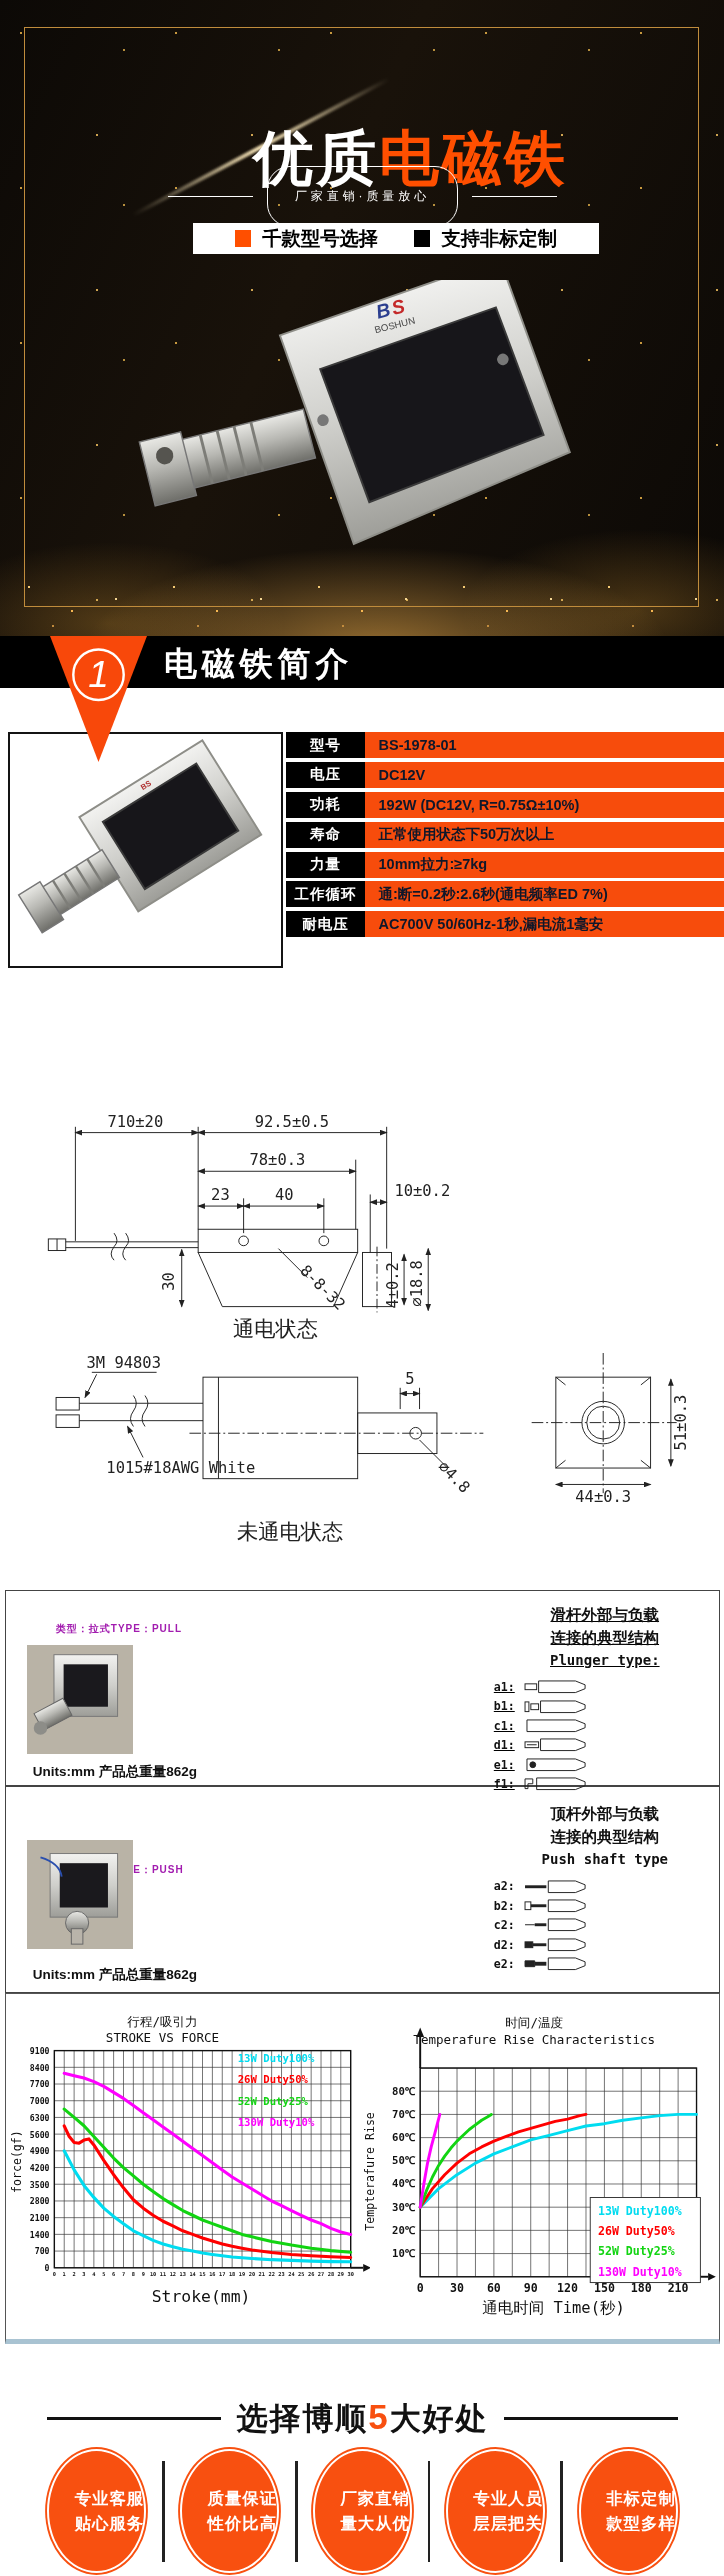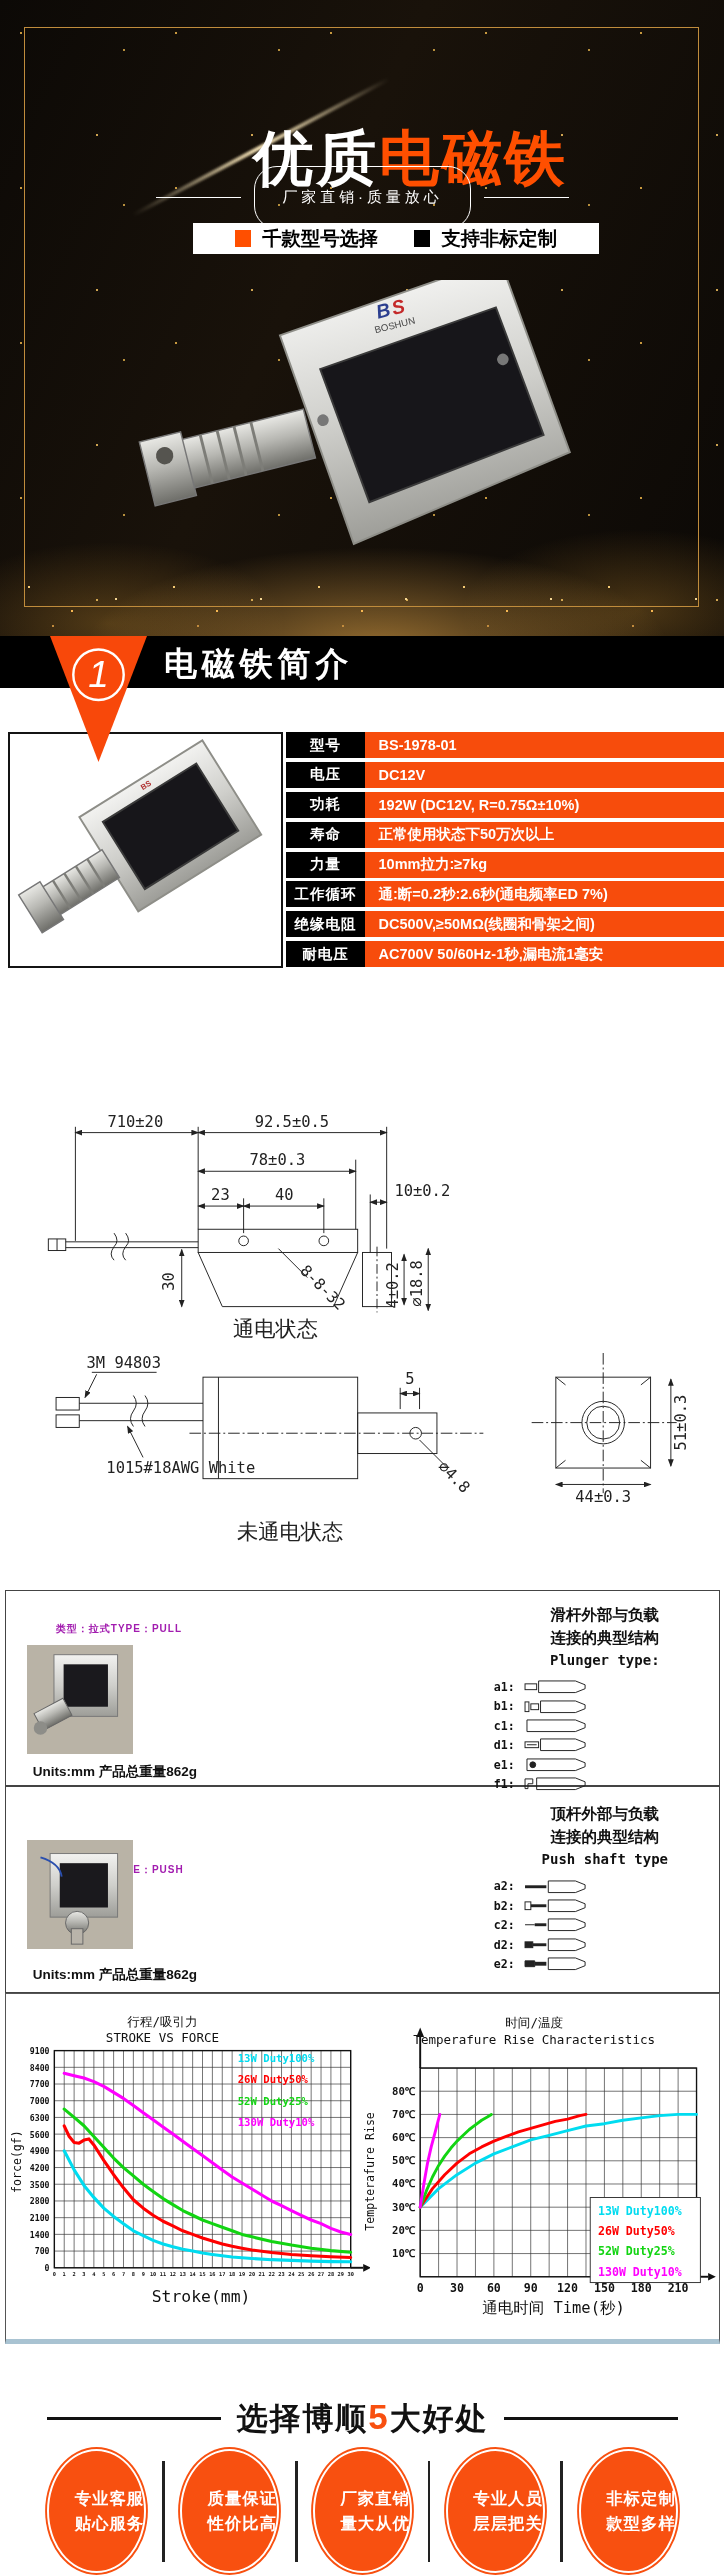--- a/index.html
+++ b/index.html
@@ -30,41 +30,41 @@
   .hero-frame{position:absolute;left:24px;top:27px;width:675px;height:580px;
       border:1.9px solid #c08c3c;box-sizing:border-box;}
   .hero-streak{position:absolute;left:116px;top:145px;width:290px;height:3.9px;
       background:linear-gradient(90deg,transparent,rgba(255,236,190,.95),transparent);
       transform:rotate(-28deg);filter:blur(1px);}
   .hero-title{position:absolute;left:0;top:79px;width:725px;text-align:center;
       font-size:60px;font-weight:900;letter-spacing:2.9px;color:#fff;padding-left:48px;}
   .hero-title .orange{color:#ff4f00;}
   .pill-row{position:absolute;left:0;top:166px;width:725px;display:flex;align-items:center;justify-content:center;gap:13.5px;}
   .pill-dash{width:85px;height:1.9px;background:#fff;}
-  .pill{border:1.9px solid #fff;border-radius:23px;padding:21px 27px;color:#fff;font-size:15px;letter-spacing:3.9px;}
+  .pill{border:1.9px solid #fff;border-radius:23px;padding:21px 27px;color:#fff;font-size:12px;letter-spacing:3.9px;}
   .feature-bar{position:absolute;left:193px;top:223px;width:406px;height:31px;background:#fff;
       display:flex;align-items:center;justify-content:center;gap:11px;
       font-size:19.3px;font-weight:bold;color:#000;}
   .sq{width:16.4px;height:16.4px;display:inline-block;}
   .sq.o{background:#ff4f00;} .sq.k{background:#000;margin-left:25px;}
 
   
   .banner{position:absolute;left:0;top:636px;width:725px;height:52px;background:#000;}
   .banner-title{position:absolute;left:164px;top:5.8px;font-size:33px;font-weight:900;color:#fff;letter-spacing:4.8px;}
   .banner-tri{position:absolute;left:48px;top:636px;width:101px;height:128px;z-index:5;}
 
   
   .spec-img-box{position:absolute;left:7.7px;top:732px;width:275px;height:236px;
       border:2.9px solid #141414;box-sizing:border-box;background:#fff;}
   .spec-table{position:absolute;left:286px;top:732px;width:439px;height:240px;
       display:flex;flex-direction:column;gap:3.9px;}
   .spec-row{display:flex;height:26px;}
   .spec-label{width:79px;background:#000;color:#fff;font-size:14.5px;font-weight:bold;
       display:flex;align-items:center;justify-content:center;letter-spacing:1px;flex:none;}
-  .spec-value{flex:1;background:#f74c0c;color:#ffffff;font-size:14.5px;font-weight:600;
+  .spec-value{flex:1;background:#f74c0c;color:#0f172a;font-size:14.5px;font-weight:600;
       display:flex;align-items:center;padding-left:13.5px;}
 
   
   .dim-svg{position:absolute;left:0;top:1005px;}
   .dim-svg text{font-family:"DejaVu Sans Mono","Liberation Mono",monospace;fill:#222;}
 
   
   .type-box{position:absolute;left:4.8px;top:1590px;width:715px;height:403px;
       border:1.9px solid #444;box-sizing:border-box;background:#fff;}
   .type-divider{position:absolute;left:0;top:194px;width:100%;height:1.9px;background:#444;}
@@ -200,24 +200,20 @@
       </div>
     <div class="spec-row">
         <div class="spec-label">力量</div>
         <div class="spec-value">10mm拉力:≥7kg</div>
       </div>
     <div class="spec-row">
         <div class="spec-label">工作循环</div>
         <div class="spec-value">通:断=0.2秒:2.6秒(通电频率ED 7%)</div>
       </div>
     <div class="spec-row">
-        <div class="spec-label">绝缘电阻</div>
-        <div class="spec-value">DC500V,≥50MΩ(线圈和骨架之间)</div>
-      </div>
-    <div class="spec-row">
         <div class="spec-label">耐电压</div>
         <div class="spec-value">AC700V 50/60Hz-1秒,漏电流1毫安</div>
       </div>
   </div>
 
   <svg class="dim-svg" width="725" height="580" viewBox="0 0 750 600">
     <defs>
       <marker id="ar" markerWidth="8" markerHeight="6" refX="7" refY="3" orient="auto">
           <path d="M0,0 L8,3 L0,6 z" fill="#222"></path>
         </marker>
@@ -320,21 +316,21 @@
     <div class="type-photo" style="left:21px;top:54px;">
       <svg width="106" height="109" viewBox="0 0 110 113">
         <rect x="28" y="10" width="66" height="64" fill="url(#silver)" stroke="#777"></rect>
         <rect x="38" y="20" width="46" height="44" fill="#1a191d"></rect>
         <rect x="10" y="62" width="34" height="20" transform="rotate(-28 27 72)" fill="url(#rod)" stroke="#666"></rect>
         <circle cx="14" cy="86" r="7" fill="#8d8d88"></circle>
       </svg>
     </div>
     <div class="units-label" style="left:27px;top:172px;">Units:mm  产品总重量862g</div>
 
-    <div class="rp" style="left:488px;top:11.6px;">
+    <div class="rp" style="left:488px;top:11.6px;text-decoration:underline;">
       <div class="rp-line">滑杆外部与负载</div>
       <div class="rp-line">连接的典型结构</div>
       <div class="rp-line en">Plunger type:</div>
       <div class="pi-list">
         <div class="pi-row">
             <span class="pi-label">a1:</span>
             <svg width="68" height="15.5" viewBox="0 0 70 16">
               <g fill="none" stroke="#222">
                 <rect x="2" y="5" width="12" height="6"></rect>
                 <path d="M16 2 h38 l10 4 v4 l-10 4 h-38 z"></path>

